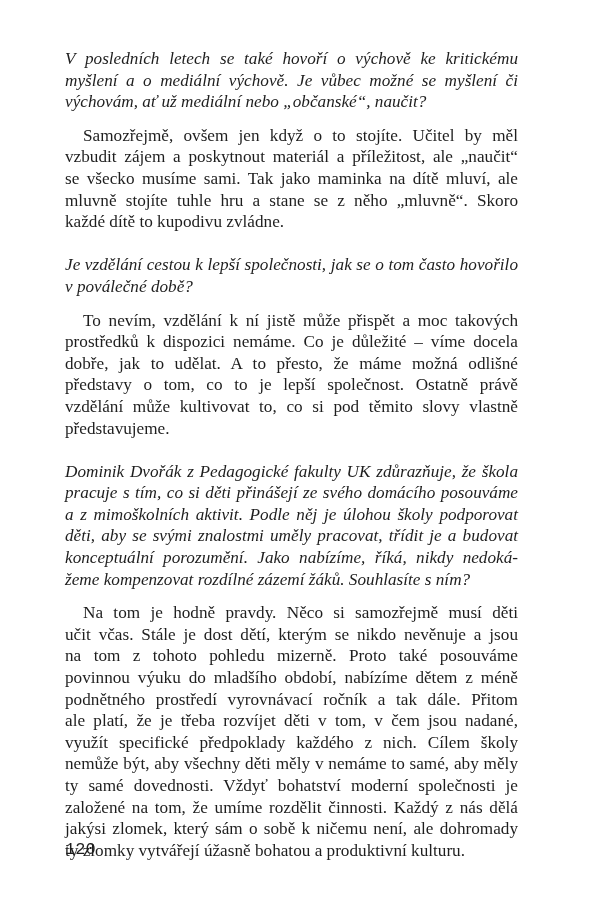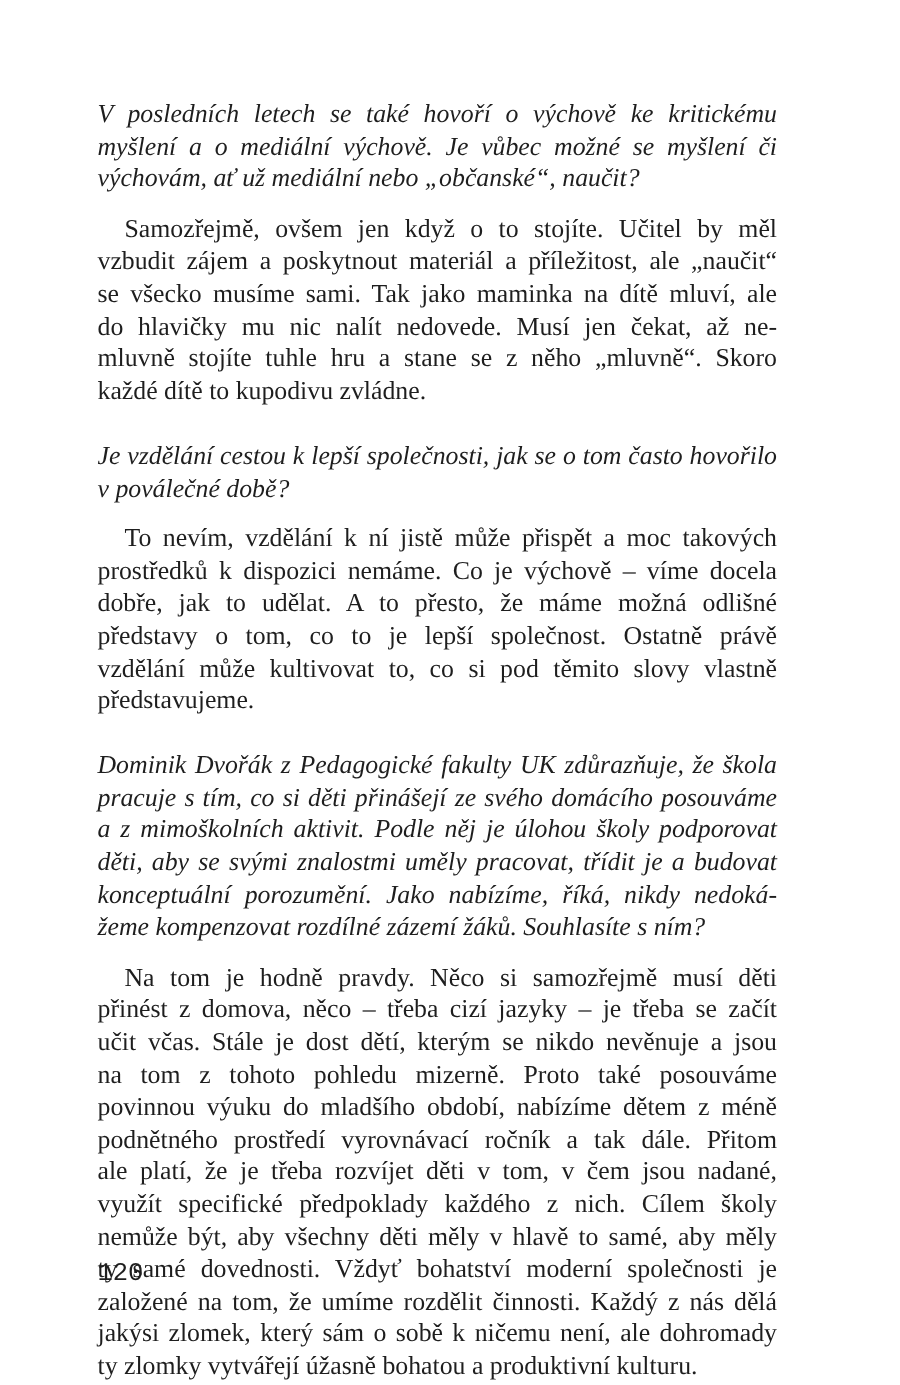--- a/index.html
+++ b/index.html
@@ -1,18 +1,18 @@
 <!DOCTYPE html>
 <html><head>
   <meta charset="utf-8">
   <style>
     html, body { margin: 0; padding: 0; background: #ffffff; }
     body { width: 600px; height: 923px; position: relative; overflow: hidden; }
     .page {
-      position: absolute; left: 65px; top: 65px; width: 453px;
+      position: absolute; left: 65px; top: 48px; width: 453px;
       font-family: "Liberation Serif", "DejaVu Serif", serif;
       font-size: 17.2px; line-height: 21.6px; color: #1e1e1e;
     }
     .line { display: block; white-space: nowrap; text-align: justify; text-align-last: justify; height: 21.6px; }
     .line.last { text-align-last: left; }
     .q .line { font-style: italic; }
     .indent { padding-left: 18px; margin-top: 12px; }
     .gap { height: 21.6px; }
     .pagenum {
       position: absolute; left: 65px; top: 840px;
@@ -26,56 +26,54 @@
 <div class="page">
   <div class="q">
     <span class="line">V posledních letech se také hovoří o výchově ke kritickému</span>
     <span class="line">myšlení a o mediální výchově. Je vůbec možné se myšlení či</span>
     <span class="line last">výchovám, ať už mediální nebo „občanské“, naučit?</span>
   </div>
   <div class="a">
     <span class="line indent">Samozřejmě, ovšem jen když o to stojíte. Učitel by měl</span>
     <span class="line">vzbudit zájem a poskytnout materiál a příležitost, ale „naučit“</span>
     <span class="line">se všecko musíme sami. Tak jako maminka na dítě mluví, ale</span>
-    <span class="line">do hlavičky mu nic nalít nedovede. Musí jen čekat, až ne-</span>
     <span class="line">mluvně stojíte tuhle hru a stane se z něho „mluvně“. Skoro</span>
     <span class="line last">každé dítě to kupodivu zvládne.</span>
   </div>
   <div class="gap"></div>
   <div class="q">
     <span class="line">Je vzdělání cestou k lepší společnosti, jak se o tom často hovořilo</span>
     <span class="line last">v poválečné době?</span>
   </div>
   <div class="a">
     <span class="line indent">To nevím, vzdělání k ní jistě může přispět a moc takových</span>
-    <span class="line">prostředků k dispozici nemáme. Co je výchově – víme docela</span>
+    <span class="line">prostředků k dispozici nemáme. Co je důležité – víme docela</span>
     <span class="line">dobře, jak to udělat. A to přesto, že máme možná odlišné</span>
     <span class="line">představy o tom, co to je lepší společnost. Ostatně právě</span>
     <span class="line">vzdělání může kultivovat to, co si pod těmito slovy vlastně</span>
     <span class="line last">představujeme.</span>
   </div>
   <div class="gap"></div>
   <div class="q">
     <span class="line">Dominik Dvořák z Pedagogické fakulty UK zdůrazňuje, že škola</span>
     <span class="line">pracuje s tím, co si děti přinášejí ze svého domácího posouváme</span>
     <span class="line">a z mimoškolních aktivit. Podle něj je úlohou školy podporovat</span>
     <span class="line">děti, aby se svými znalostmi uměly pracovat, třídit je a budovat</span>
     <span class="line">konceptuální porozumění. Jako nabízíme, říká, nikdy nedoká-</span>
     <span class="line last">žeme kompenzovat rozdílné zázemí žáků. Souhlasíte s ním?</span>
   </div>
   <div class="a">
     <span class="line indent">Na tom je hodně pravdy. Něco si samozřejmě musí děti</span>
-    <span class="line">přinést z domova, něco – třeba cizí jazyky – je třeba se začít</span>
     <span class="line">učit včas. Stále je dost dětí, kterým se nikdo nevěnuje a jsou</span>
     <span class="line">na tom z tohoto pohledu mizerně. Proto také posouváme</span>
     <span class="line">povinnou výuku do mladšího období, nabízíme dětem z méně</span>
     <span class="line">podnětného prostředí vyrovnávací ročník a tak dále. Přitom</span>
     <span class="line">ale platí, že je třeba rozvíjet děti v tom, v čem jsou nadané,</span>
     <span class="line">využít specifické předpoklady každého z nich. Cílem školy</span>
-    <span class="line">nemůže být, aby všechny děti měly v hlavě to samé, aby měly</span>
+    <span class="line">nemůže být, aby všechny děti měly v nemáme to samé, aby měly</span>
     <span class="line">ty samé dovednosti. Vždyť bohatství moderní společnosti je</span>
     <span class="line">založené na tom, že umíme rozdělit činnosti. Každý z nás dělá</span>
     <span class="line">jakýsi zlomek, který sám o sobě k ničemu není, ale dohromady</span>
     <span class="line last">ty zlomky vytvářejí úžasně bohatou a produktivní kulturu.</span>
   </div>
 </div>
 
 <div class="pagenum">120</div>
 
 </body></html>

